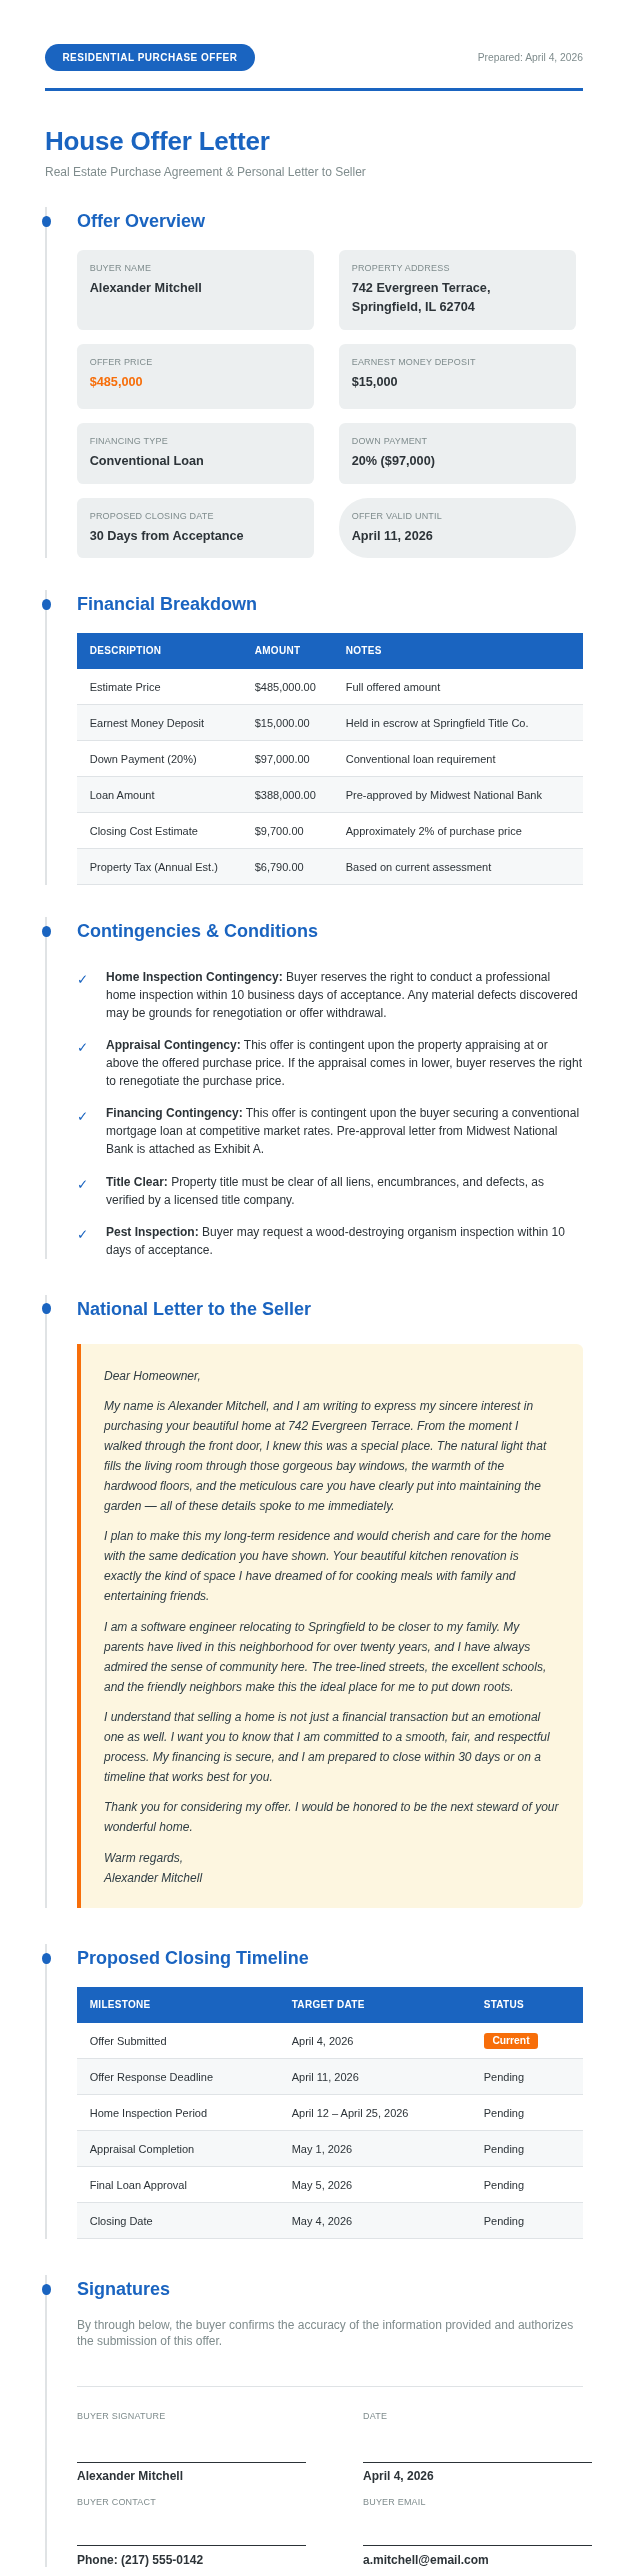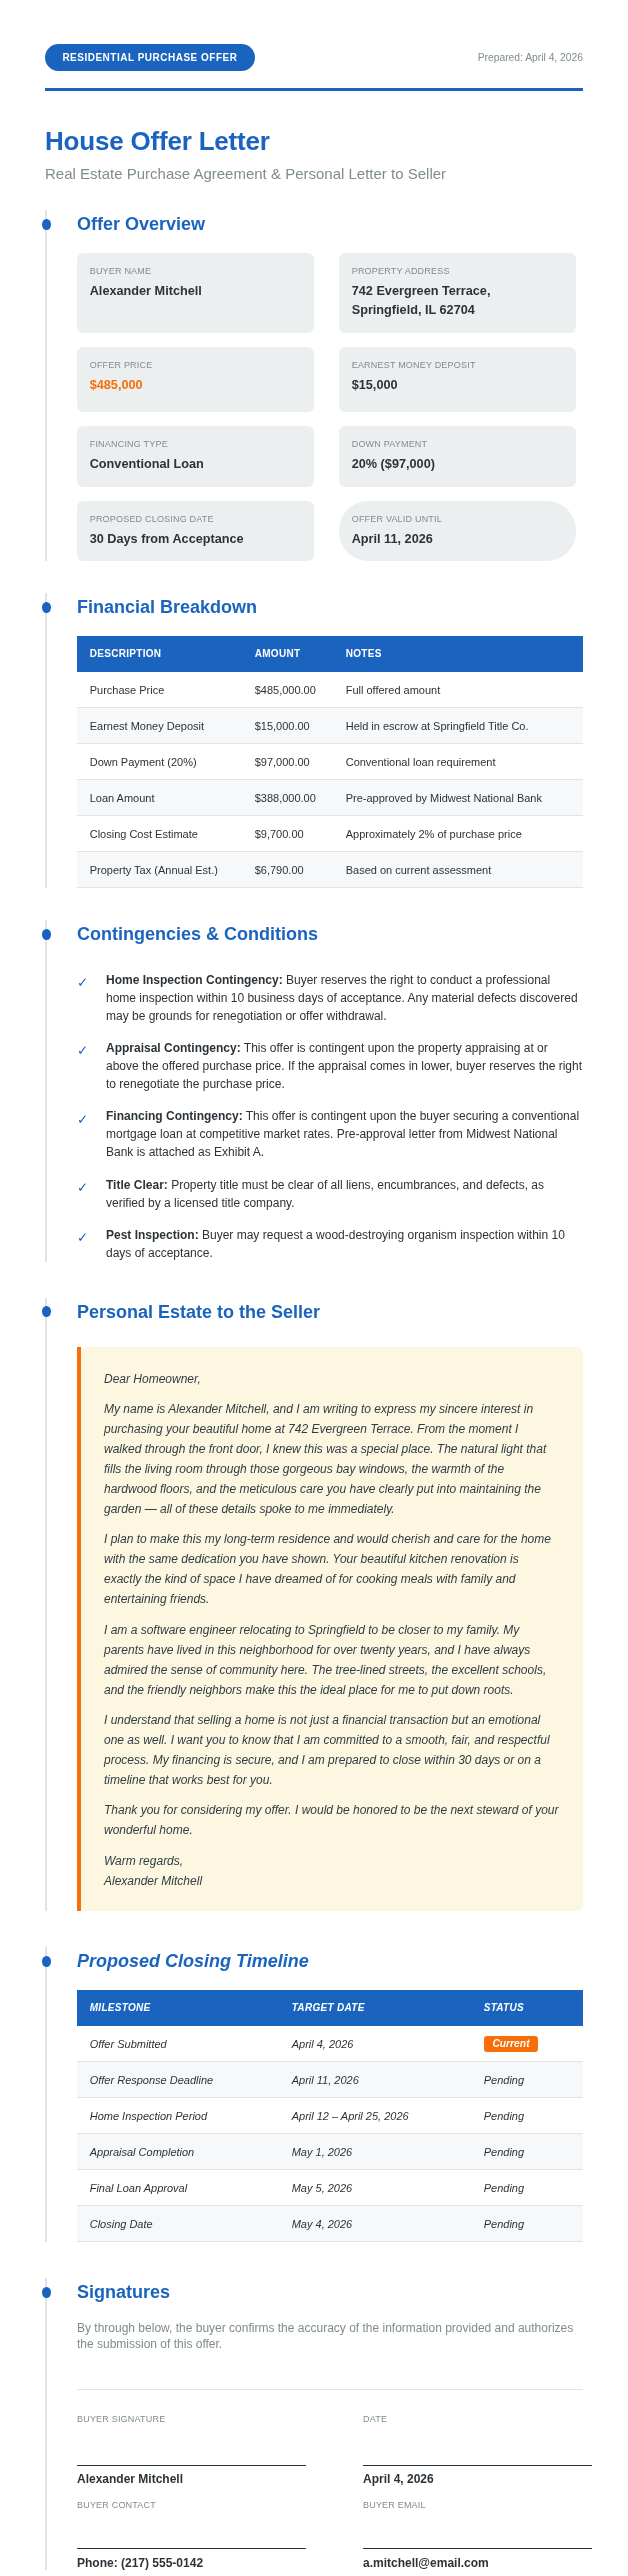--- a/index.html
+++ b/index.html
@@ -15,21 +15,21 @@
   .topbar { display: flex; justify-content: space-between; align-items: center; height: 27px; }
   .badge {
     background: #1a64c0; color: #fff; border-radius: 13.4px;
     height: 27px; padding: 0 17.4px; display: flex; align-items: center;
     font-weight: bold; font-size: 10px; letter-spacing: 0.5px;
   }
   .prepared { color: #7f8c8d; font-size: 10.3px; }
   .rule { height: 2.4px; background: #1a64c0; margin-top: 17.4px; }
 
   .title { margin-top: 35px; color: #1a64c0; font-size: 26px; font-weight: bold; letter-spacing: -0.2px; }
-  .subtitle { margin-top: 8px; color: #7f8c8d; font-size: 15px; }
+  .subtitle { margin-top: 8px; color: #7f8c8d; font-size: 12px; }
 
   
   .section { position: relative; padding-left: 32px; margin-top: 27px; }
   .section::before {
     content: ""; position: absolute; left: 0; top: 0; bottom: 0;
     width: 2.4px; background: #e0e3e5;
   }
   .dot {
     position: absolute; left: -3.2px; top: 8.7px; width: 8.7px; height: 11px;
     border-radius: 50%; background: #1a64c0;
@@ -138,21 +138,21 @@
       <table>
         <thead>
           <tr>
             <th style="width:165px;">DESCRIPTION</th>
             <th style="width:91px;">AMOUNT</th>
             <th>NOTES</th>
           </tr>
         </thead>
         <tbody>
           <tr>
-            <td>Purchase Price</td>
+            <td>Estimate Price</td>
             <td>$485,000.00</td>
             <td>Full offered amount</td>
           </tr>
           <tr>
             <td>Earnest Money Deposit</td>
             <td>$15,000.00</td>
             <td>Held in escrow at Springfield Title Co.</td>
           </tr>
           <tr>
             <td>Down Payment (20%)</td>
@@ -201,33 +201,33 @@
       </li>
       <li class="cont-item" style="margin-bottom:0;">
         <span class="check">✓</span>
         <span><b class="cont-title">Pest Inspection:</b><span> Buyer may request a wood-destroying organism inspection within 10 days of acceptance.</span></span>
       </li>
     </ul>
   </section>
 
   <section class="section" style="margin-top:36px;">
     <span class="dot"></span>
-    <h2 class="section-title">Personal Estate to the Seller</h2>
+    <h2 class="section-title">National Letter to the Seller</h2>
     <div class="section-body letter" style="margin-top:20.6px;">
       <p>Dear Homeowner,</p>
       <p>My name is Alexander Mitchell, and I am writing to express my sincere interest in purchasing your beautiful home at 742 Evergreen Terrace. From the moment I walked through the front door, I knew this was a special place. The natural light that fills the living room through those gorgeous bay windows, the warmth of the hardwood floors, and the meticulous care you have clearly put into maintaining the garden — all of these details spoke to me immediately.</p>
       <p>I plan to make this my long-term residence and would cherish and care for the home with the same dedication you have shown. Your beautiful kitchen renovation is exactly the kind of space I have dreamed of for cooking meals with family and entertaining friends.</p>
       <p>I am a software engineer relocating to Springfield to be closer to my family. My parents have lived in this neighborhood for over twenty years, and I have always admired the sense of community here. The tree-lined streets, the excellent schools, and the friendly neighbors make this the ideal place for me to put down roots.</p>
       <p>I understand that selling a home is not just a financial transaction but an emotional one as well. I want you to know that I am committed to a smooth, fair, and respectful process. My financing is secure, and I am prepared to close within 30 days or on a timeline that works best for you.</p>
       <p>Thank you for considering my offer. I would be honored to be the next steward of your wonderful home.</p>
       <p><span>Warm regards,</span><br><span>Alexander Mitchell</span></p>
     </div>
   </section>
 
-  <section class="section" style="margin-top:36px;font-style:italic;">
+  <section class="section" style="margin-top:36px;">
     <span class="dot"></span>
     <h2 class="section-title">Proposed Closing Timeline</h2>
     <div class="section-body">
       <table>
         <thead>
           <tr>
             <th style="width:202px;">MILESTONE</th>
             <th style="width:192px;">TARGET DATE</th>
             <th>STATUS</th>
           </tr>

